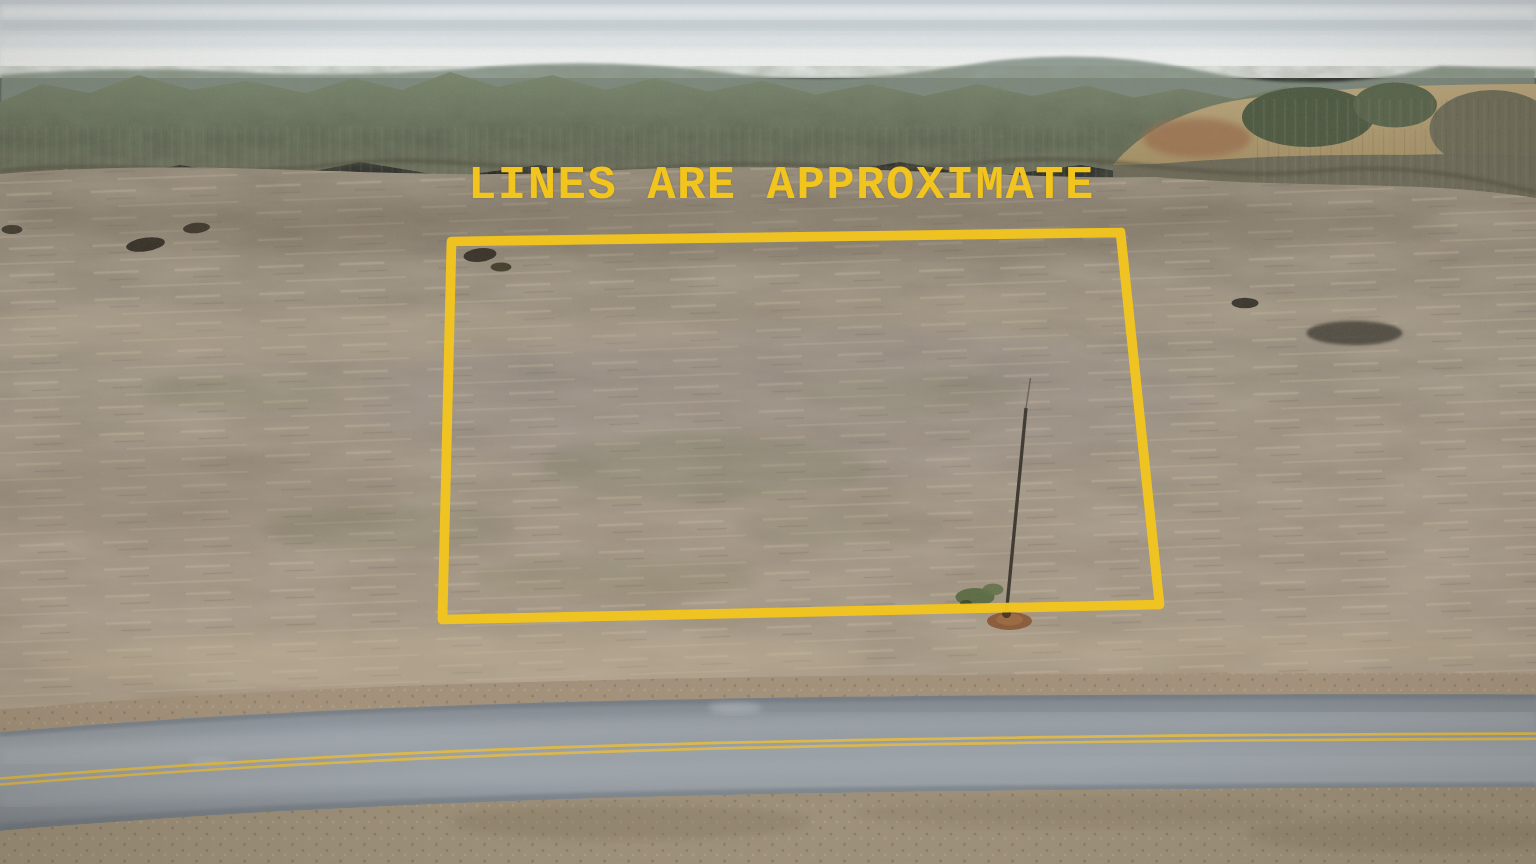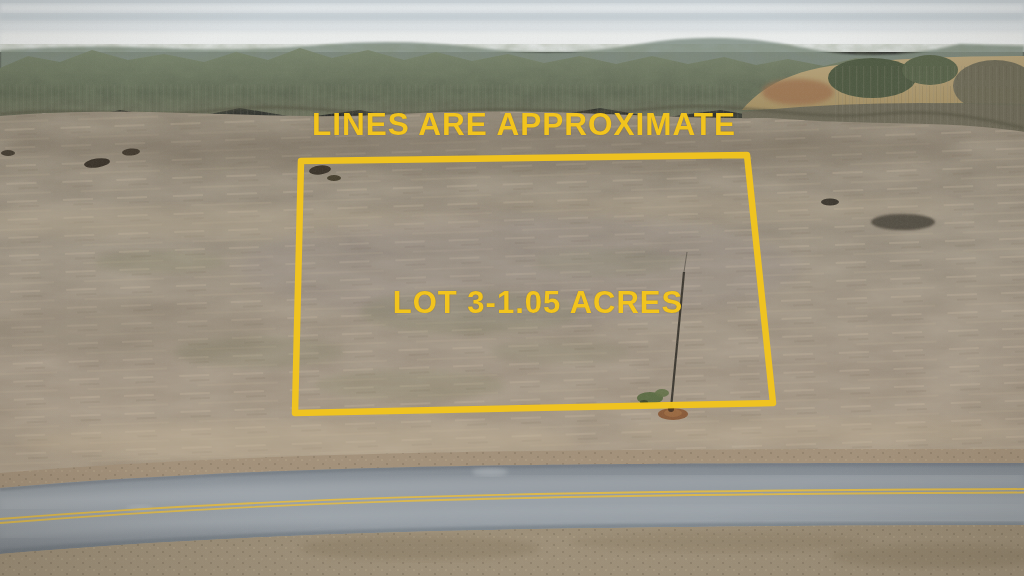--- a/index.html
+++ b/index.html
@@ -1,18 +1,18 @@
 <!DOCTYPE html>
 <html style="--accent-yellow: #F2C41E; --road-line-yellow: #DDB84A; --sky-gray: #CDD4D7; --field-tan: #97897A; --road-gray: #9199A0; --tree-green: #5E6552;"><head>
 <meta charset="utf-8">
 <style>
   html,body{margin:0;padding:0;background:#222;}
   .photo-frame{
     position:relative;width:1024px;height:576px;overflow:hidden;
-    font-family:Liberation Sans, sans-serif;
+    font-family:Liberation Mono, monospace;
   }
   .photo-frame svg{position:absolute;inset:0;display:block;}
   .overlay-text{
     position:absolute;color:var(--accent-yellow,#F2C41E);
     font-weight:700;text-align:center;white-space:nowrap;line-height:1;
     text-shadow:0 0 1px rgba(60,40,0,.35);
   }
   .disclaimer{left:312px;top:109px;width:412px;font-size:31.5px;letter-spacing:1px;}
   .lot-label{left:383px;top:287px;width:310px;font-size:31px;letter-spacing:1px;}
 </style>
@@ -214,15 +214,14 @@
     <ellipse cx="644" cy="402" rx="4" ry="2" fill="#3f4a2e"></ellipse>
   </g>
 
   <rect x="0" y="0" width="1024" height="576" filter="url(#grain)" opacity="0.35"></rect>
   <rect x="0" y="0" width="1024" height="576" fill="url(#vigGrad)"></rect>
 
   <polygon points="301,161 747,155 773,403 295,413" fill="none" stroke="#F2C41E" stroke-width="6.5" stroke-linejoin="round" opacity="0.97"></polygon>
 </svg>
 
 <div class="overlay-text disclaimer">LINES ARE APPROXIMATE</div>
-<div class="overlay-text lot-label">LOT 3-1.05 ACRES</div>
 
 </div>
 
 </body></html>

